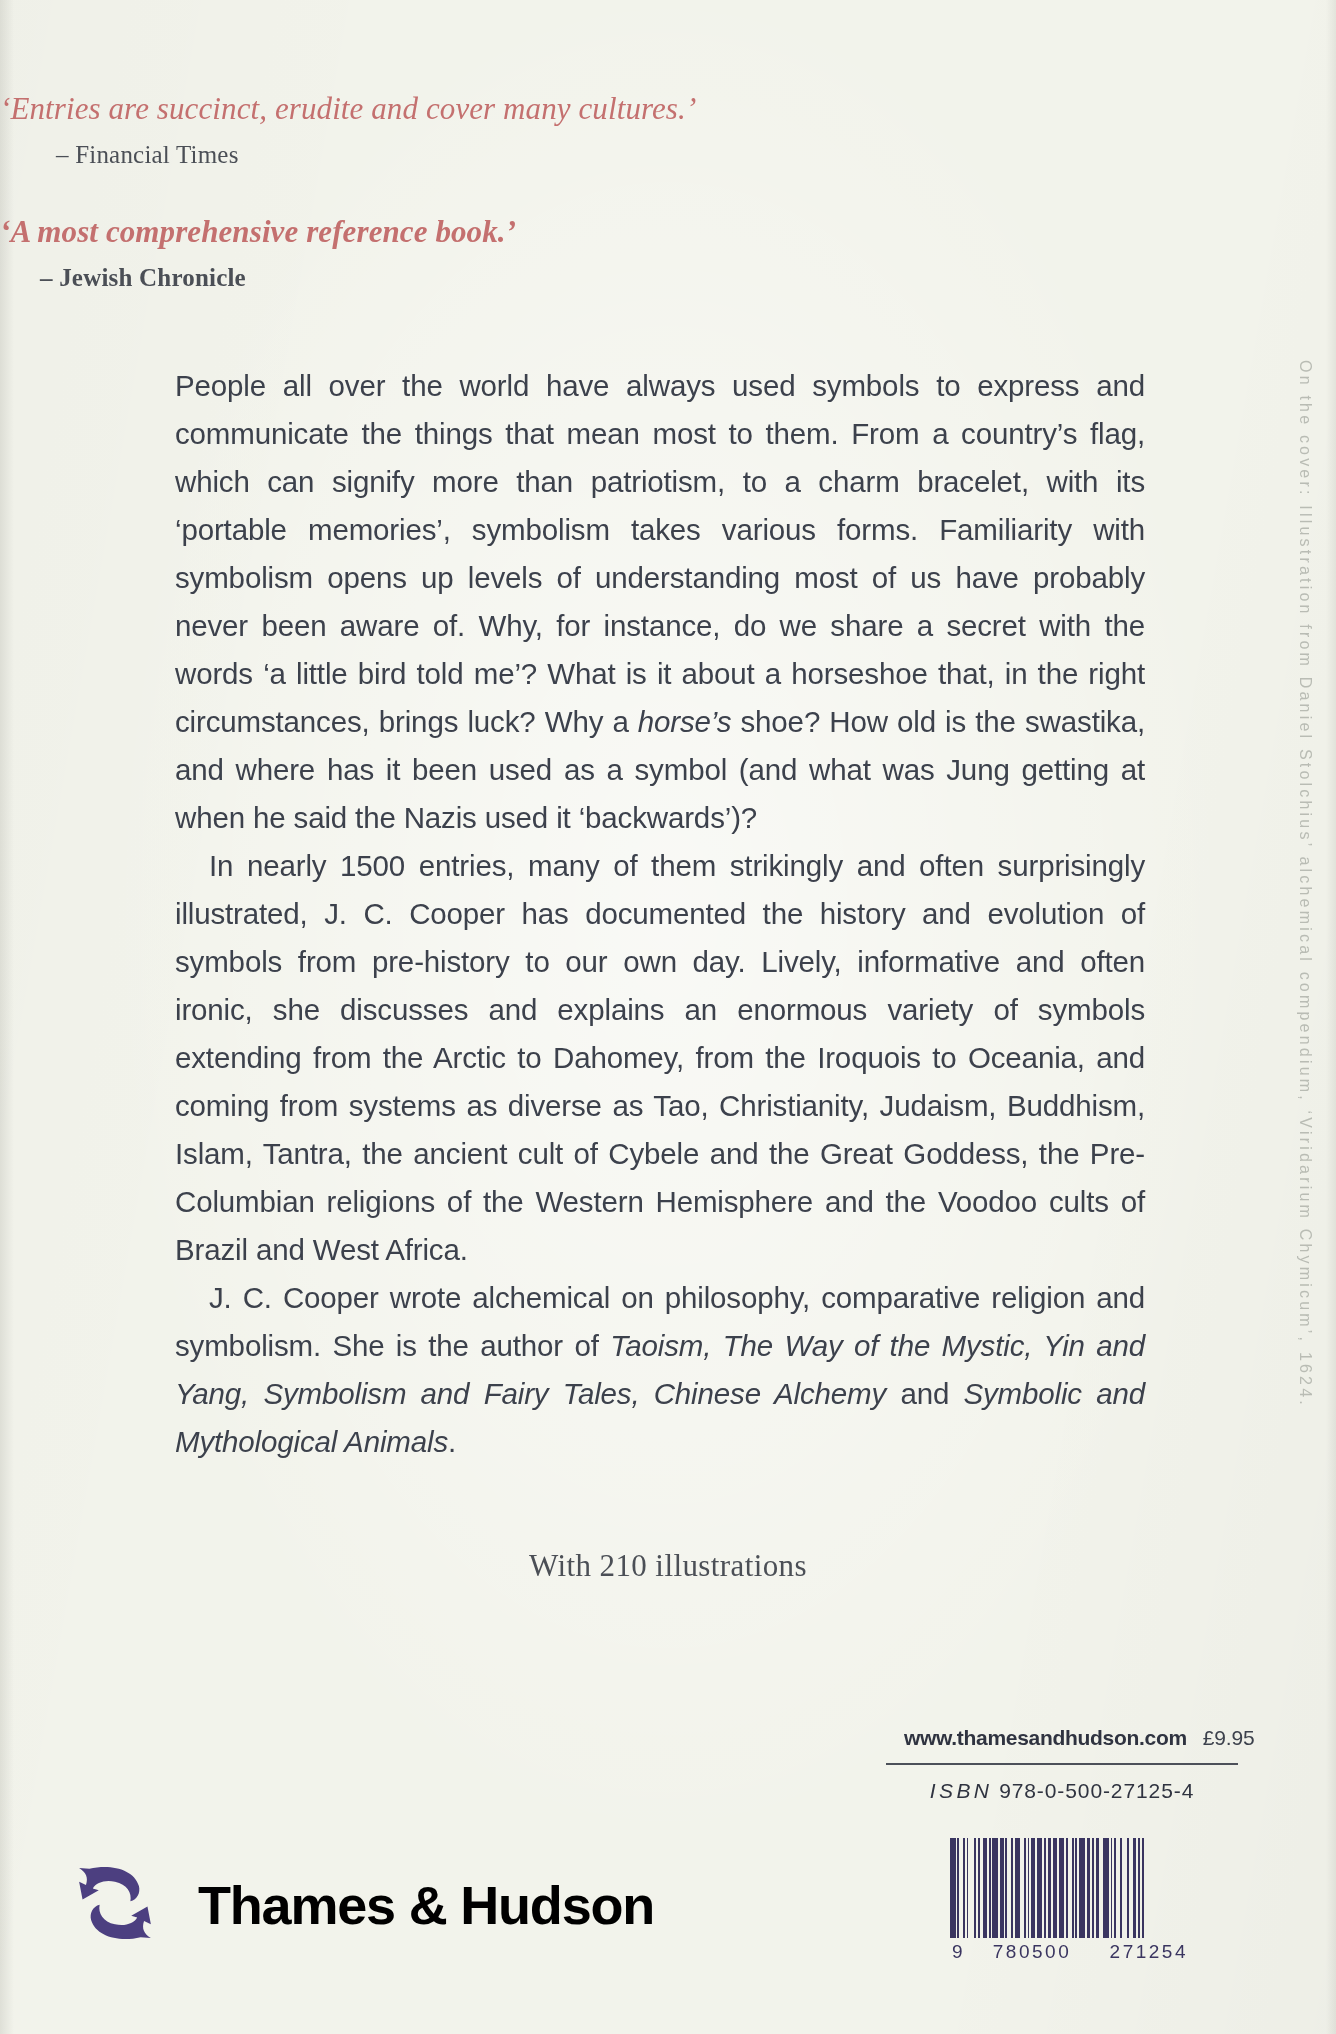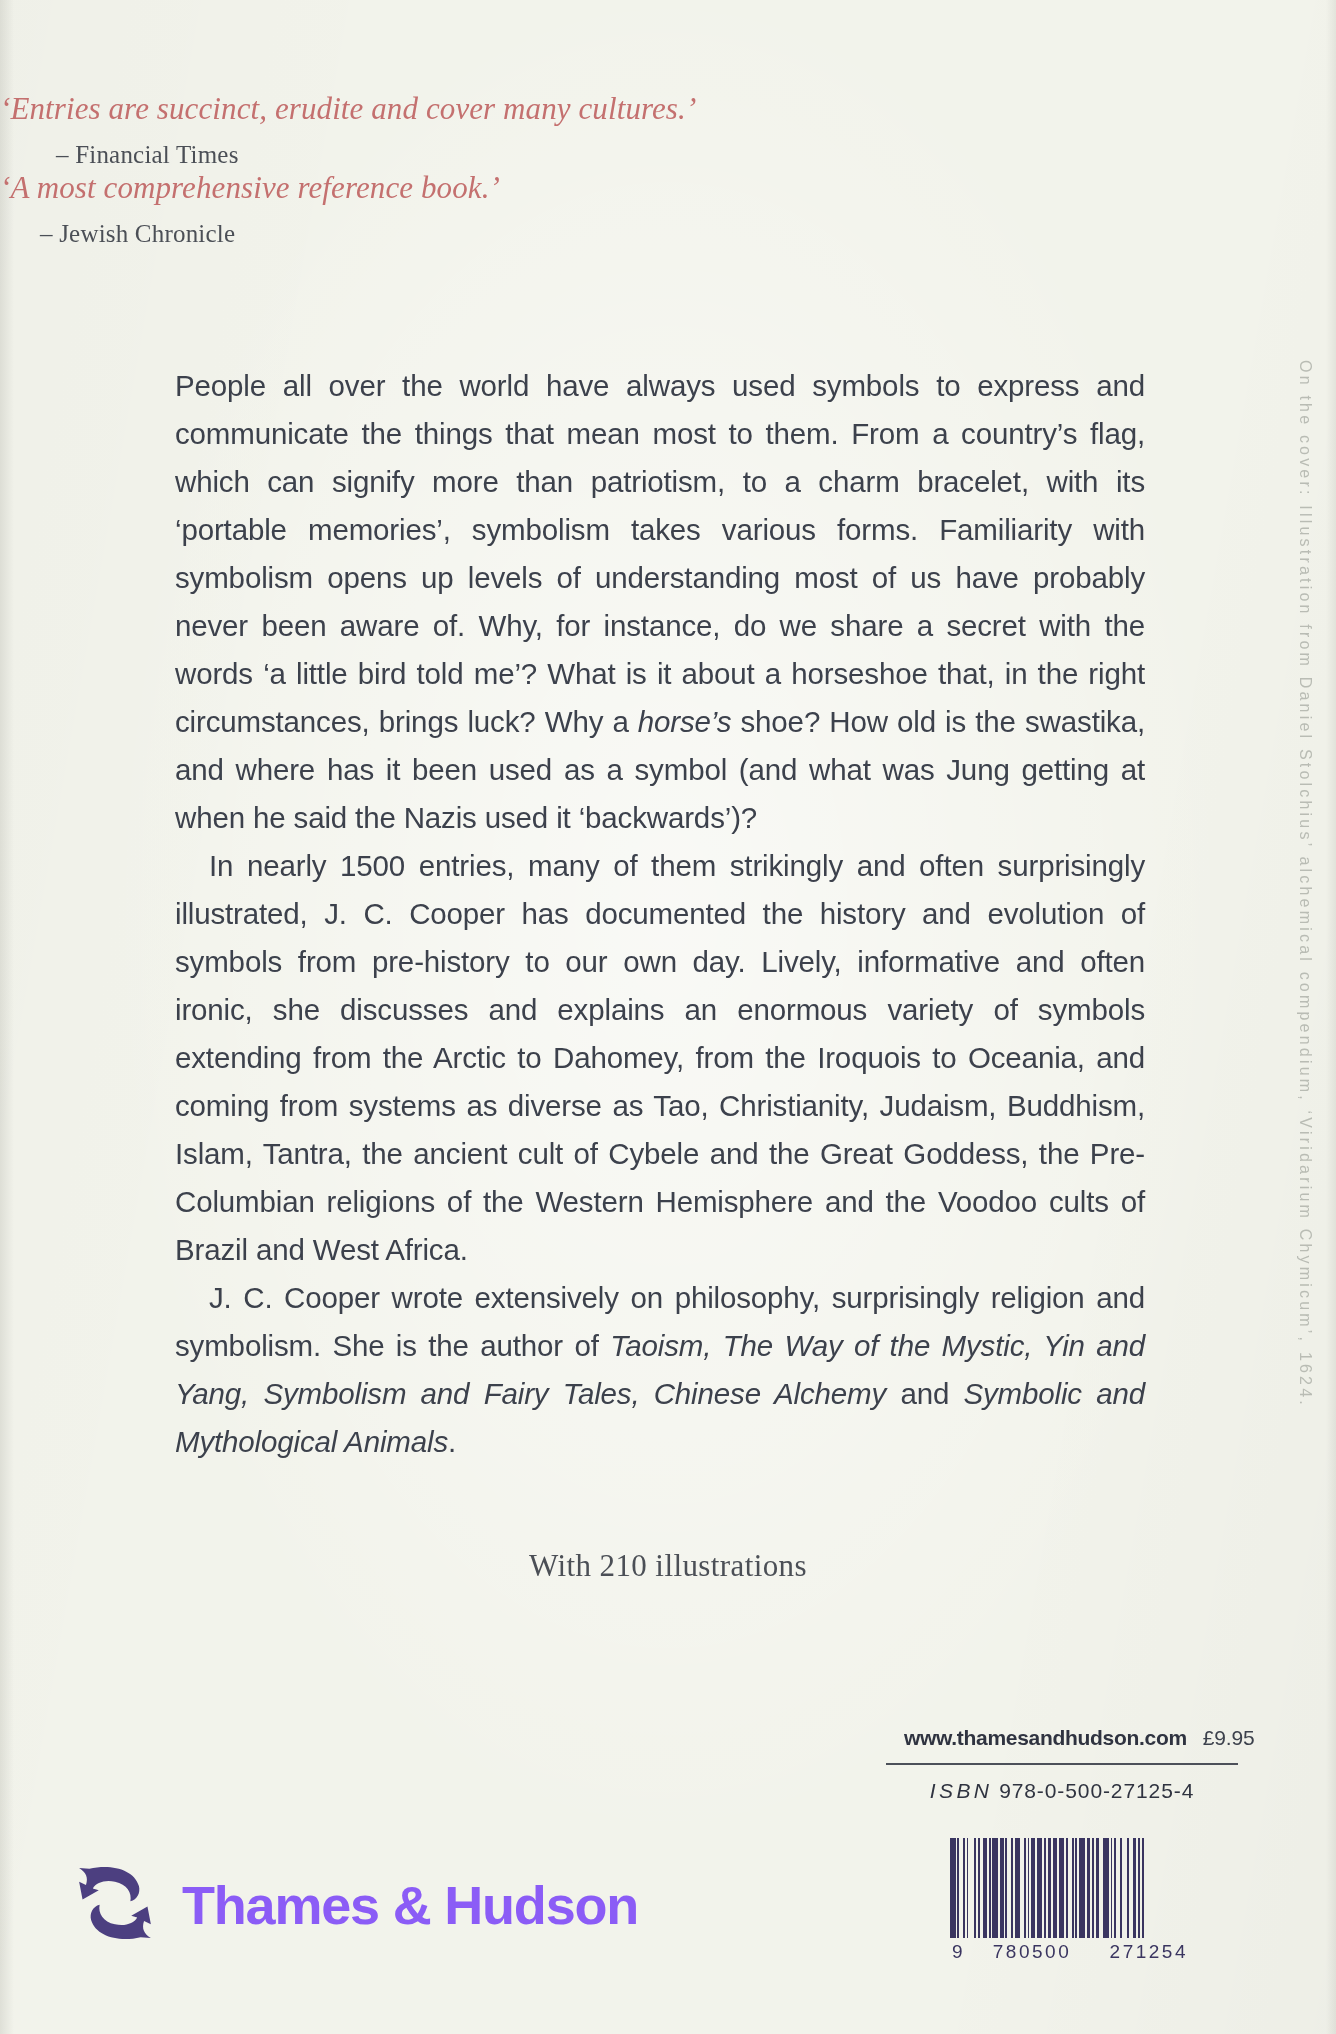--- a/index.html
+++ b/index.html
@@ -62,20 +62,22 @@
   }
   .quote-source {
     font-family: "Liberation Serif", "DejaVu Serif", serif;
     font-size: 25px;
     color: #4b4f56;
     margin: 12px 0 0 0;
     padding-left: 56px;
     letter-spacing: 0.2px;
   }
   .quote-block-2 {
+    margin-top: 44px;
+    font-weight: bold;
   }
   .quote-block-2 .quote-source {
     padding-left: 40px;
   }
 
   
   .blurb {
     position: absolute;
     left: 175px;
     top: 362px;
@@ -211,22 +213,23 @@
     left: 72px;
     top: 1862px;
     display: flex;
     align-items: center;
     gap: 24px;
   }
   .publisher-name {
     font-family: "Liberation Sans", sans-serif;
     font-weight: bold;
     font-size: 54px;
-    color: #8b5cf6;
+    color: #000000;
     letter-spacing: -1.2px;
+    margin-left: 16px;
   }
 </style>
 </head>
 <body>
 
 <div class="cover">
 
   <div class="paper-texture"></div>
   <div class="edge-shadow-left"></div>
   <div class="edge-shadow-right"></div>
@@ -238,21 +241,21 @@
     </div>
     <div class="quote-block-2">
       <p class="quote-text">‘A most comprehensive reference book.’</p>
       <p class="quote-source">– Jewish Chronicle</p>
     </div>
   </div>
 
   <div class="blurb">
     <p><span>People all over the world have always used symbols to express and communicate the things that mean most to them. From a country’s flag, which can signify more than patriotism, to a charm bracelet, with its ‘portable memories’, symbolism takes various forms. Familiarity with symbolism opens up levels of understanding most of us have probably never been aware of. Why, for instance, do we share a secret with the words ‘a little bird told me’? What is it about a horseshoe that, in the right circumstances, brings luck? Why a </span><i>horse’s</i><span> shoe? How old is the swastika, and where has it been used as a symbol (and what was Jung getting at when he said the Nazis used it ‘backwards’)?</span></p>
     <p class="indent">In nearly 1500 entries, many of them strikingly and often surprisingly illustrated, J. C. Cooper has documented the history and evolution of symbols from pre-history to our own day. Lively, informative and often ironic, she discusses and explains an enormous variety of symbols extending from the Arctic to Dahomey, from the Iroquois to Oceania, and coming from systems as diverse as Tao, Christianity, Judaism, Buddhism, Islam, Tantra, the ancient cult of Cybele and the Great Goddess, the Pre-Columbian religions of the Western Hemisphere and the Voodoo cults of Brazil and West Africa.</p>
-    <p class="indent"><span>J. C. Cooper wrote extensively on philosophy, surprisingly religion and symbolism. She is the author of </span><i>Taoism, The Way of the Mystic, Yin and Yang, Symbolism and Fairy Tales, Chinese Alchemy</i><span> and </span><i>Symbolic and Mythological Animals</i><span>.</span></p>
+    <p class="indent"><span>J. C. Cooper wrote alchemical on philosophy, comparative religion and symbolism. She is the author of </span><i>Taoism, The Way of the Mystic, Yin and Yang, Symbolism and Fairy Tales, Chinese Alchemy</i><span> and </span><i>Symbolic and Mythological Animals</i><span>.</span></p>
   </div>
 
   <div class="illustration-count">With 210 illustrations</div>
 
   <div class="cover-credit">On the cover: Illustration from Daniel Stolchius’ alchemical compendium, ‘Viridarium Chymicum’, 1624.</div>
 
   <div class="footer-right">
     <div class="web-price-row">
       <span class="web-url">www.thamesandhudson.com</span>
       <span class="price">£9.95</span>

